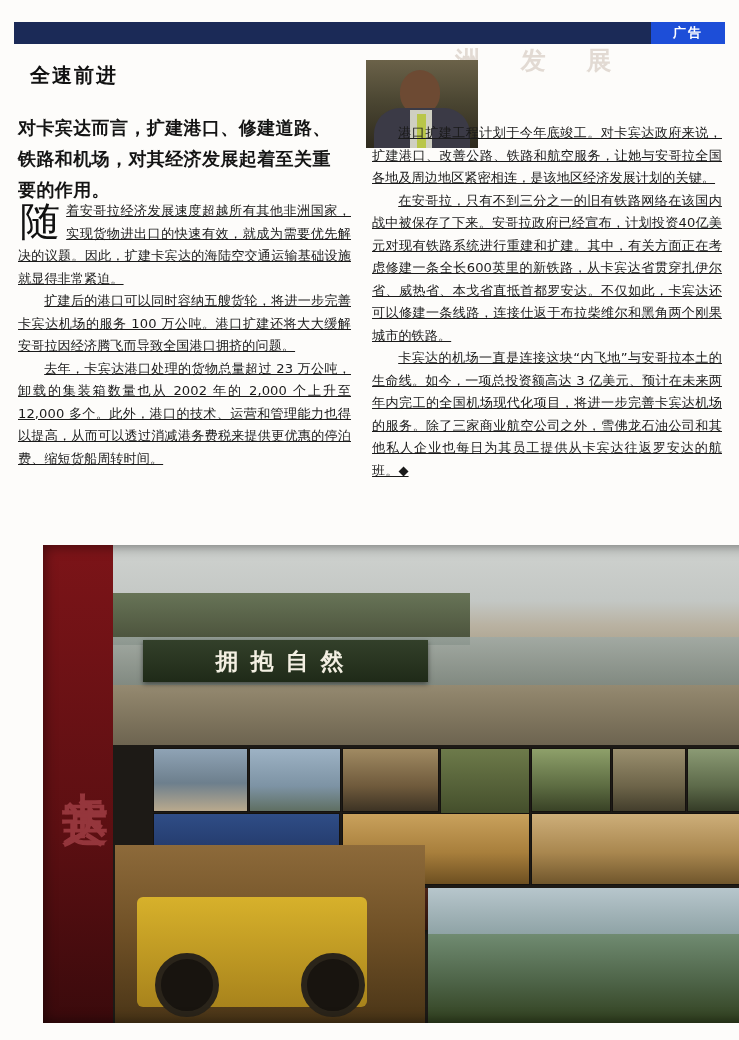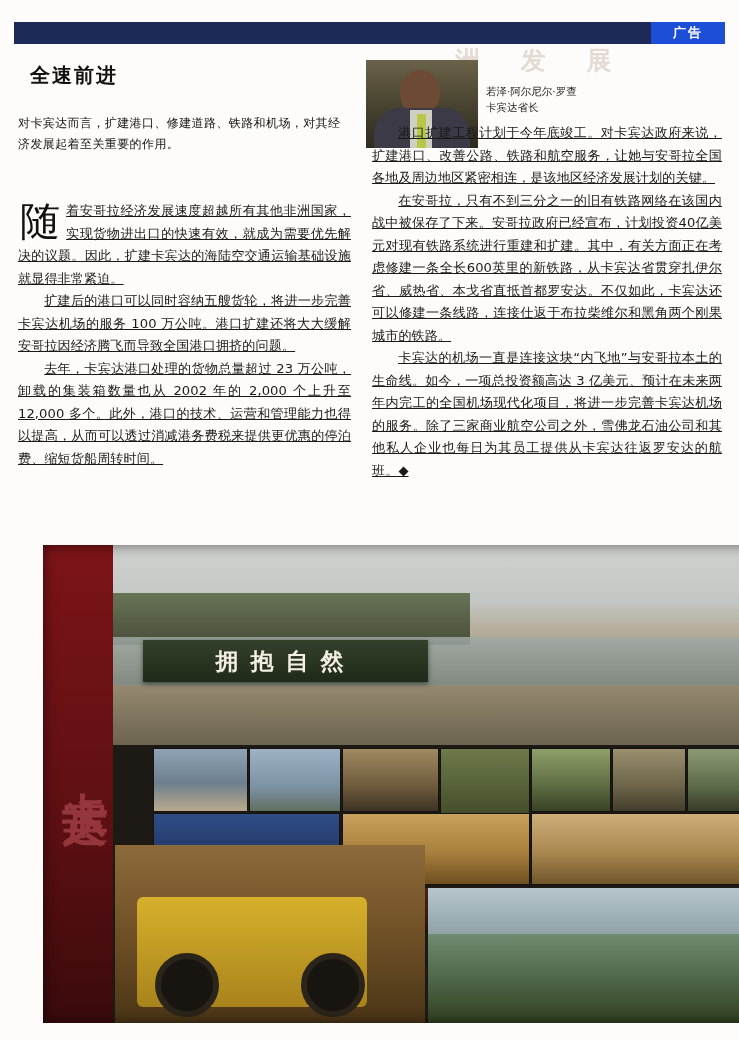--- a/index.html
+++ b/index.html
@@ -63,22 +63,22 @@
     font-weight: bold;
     letter-spacing: 2px;
     color: #111111;
     margin-left: 12px;
   }
   .deck {
     position: absolute;
     left: 18px;
     top: 113px;
     width: 330px;
-    font-size: 12px;
-    font-weight: normal;
+    font-size: 18px;
+    font-weight: bold;
     line-height: 1.72;
     color: #141414;
     letter-spacing: .4px;
   }
   .dropcap {
     float: left;
     font-size: 40px;
     line-height: 38px;
     padding: 2px 6px 0 2px;
     font-weight: normal;
@@ -317,24 +317,20 @@
 
   <div class="headline">全速前进</div>
   <div class="deck">对卡宾达而言，扩建港口、修建道路、铁路和机场，对其经济发展起着至关重要的作用。</div>
 
   <div class="portrait">
     <div class="head"></div>
     <div class="body"></div>
     <div class="shirt"></div>
     <div class="tie"></div>
   </div>
-  <div class="caption">
-    <div>若泽·阿尔尼尔·罗查</div>
-    <div>卡宾达省长</div>
-  </div>
 
   <div class="col-left">
     <p class="first"><span class="dropcap">随</span><span>着安哥拉经济发展速度超越所有其他非洲国家，实现货物进出口的快速有效，就成为需要优先解决的议题。因此，扩建卡宾达的海陆空交通运输基础设施就显得非常紧迫。</span></p>
     <p>扩建后的港口可以同时容纳五艘货轮，将进一步完善卡宾达机场的服务 100 万公吨。港口扩建还将大大缓解安哥拉因经济腾飞而导致全国港口拥挤的问题。</p>
     <p>去年，卡宾达港口处理的货物总量超过 23 万公吨，卸载的集装箱数量也从 2002 年的 2,000 个上升至 12,000 多个。此外，港口的技术、运营和管理能力也得以提高，从而可以透过消减港务费税来提供更优惠的停泊费、缩短货船周转时间。</p>
   </div>
 
   <div class="col-right">
     <p>港口扩建工程计划于今年底竣工。对卡宾达政府来说，扩建港口、改善公路、铁路和航空服务，让她与安哥拉全国各地及周边地区紧密相连，是该地区经济发展计划的关键。</p>
     <p>在安哥拉，只有不到三分之一的旧有铁路网络在该国内战中被保存了下来。安哥拉政府已经宣布，计划投资40亿美元对现有铁路系统进行重建和扩建。其中，有关方面正在考虑修建一条全长600英里的新铁路，从卡宾达省贯穿扎伊尔省、威热省、本戈省直抵首都罗安达。不仅如此，卡宾达还可以修建一条线路，连接仕返于布拉柴维尔和黑角两个刚果城市的铁路。</p>

